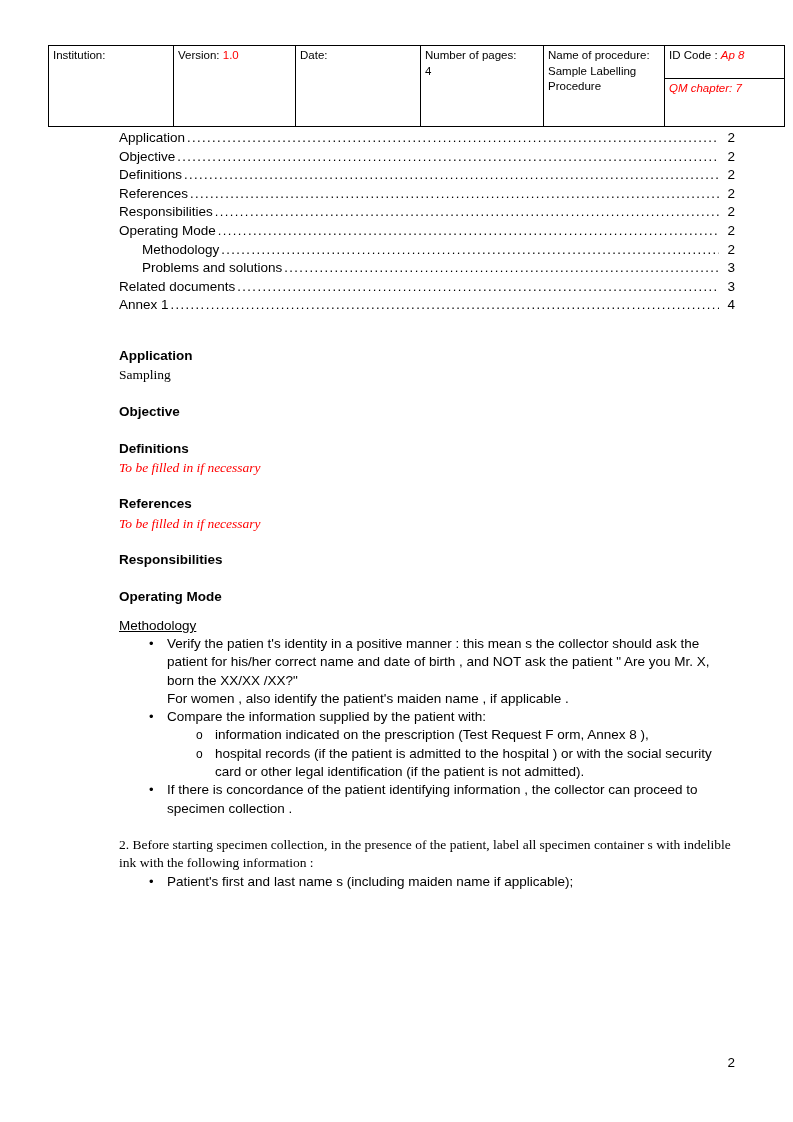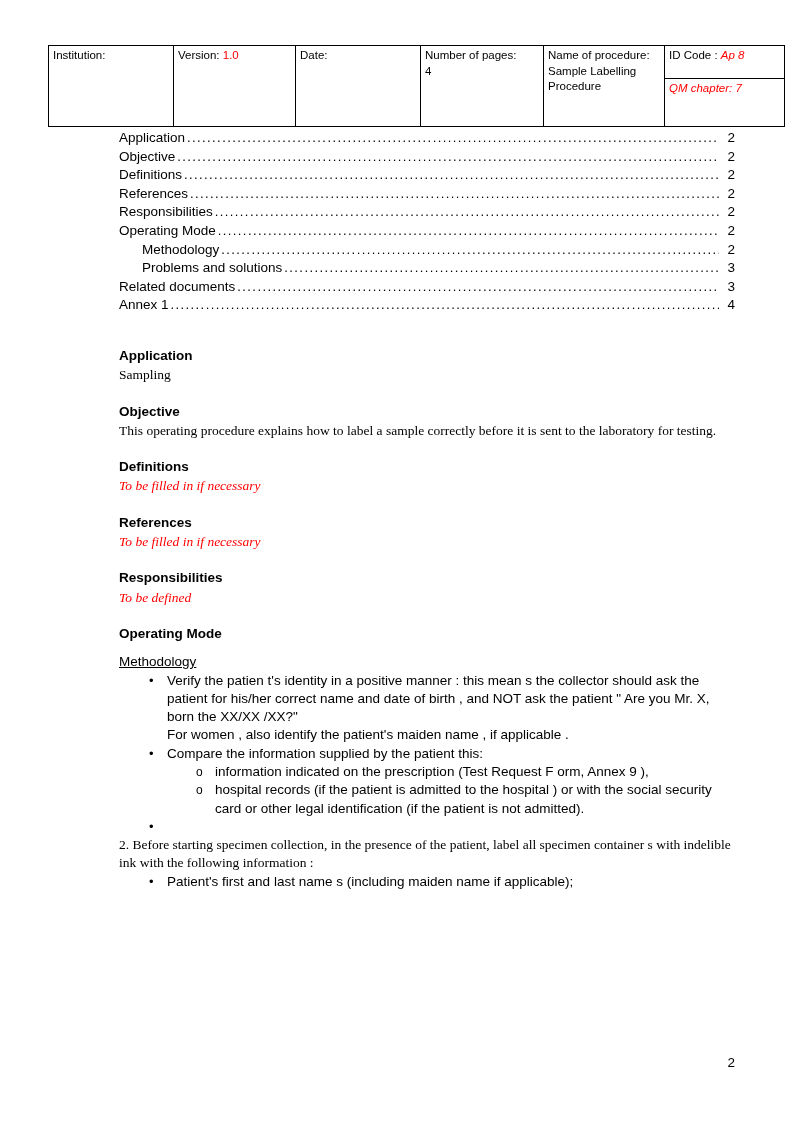--- a/index.html
+++ b/index.html
@@ -296,69 +296,68 @@
   </div>
 
   <div class="body">
 
     <h2 class="sec">Application</h2>
     <p class="para">Sampling</p>
 
     <div class="gap"></div>
 
     <h2 class="sec">Objective</h2>
-    <p class="para">This operating procedure explains how to label a sample correctly before it is sent to the laboratory for  testing.</p>
 
     <div class="gap"></div>
 
     <h2 class="sec">Definitions</h2>
     <p class="para red-i">To be filled in if necessary</p>
 
     <div class="gap"></div>
 
     <h2 class="sec">References</h2>
     <p class="para red-i">To be filled in if necessary</p>
 
     <div class="gap"></div>
 
     <h2 class="sec">Responsibilities</h2>
-    <p class="para red-i">To be defined</p>
 
     <div class="gap"></div>
 
     <h2 class="sec">Operating Mode</h2>
 
     <div class="gap-sm"></div>
 
     <p class="underline-head">Methodology</p>
 
 
     <ul class="lvl1">
       <li>
         <span class="bullet">•</span>
         <span>Verify the patien t's identity in a positive manner : this mean s the  collector should ask the patient  for his/her  correct  name and date of birth , and NOT  ask the patient " Are you  Mr. X, born the  XX/XX /XX?"</span>
         <br>
         <span>For women , also identify the  patient's maiden name , if applicable .</span>
       </li>
       <li>
         <span class="bullet">•</span>
-        <span>Compare the  information  supplied by the patient  this:</span>
+        <span>Compare the  information  supplied by the patient  with:</span>
         <ul class="lvl2">
           <li>
             <span class="bullet-o">o</span>
-            <span>information indicated on the  prescription  (Test Request F orm, Annex 9 ),</span>
+            <span>information indicated on the  prescription  (Test Request F orm, Annex 8 ),</span>
           </li>
           <li>
             <span class="bullet-o">o</span>
             <span>hospital records (if the patient is  admitted to the hospital ) or with the social security card  or other legal  identification (if the  patient is not admitted).</span>
           </li>
         </ul>
       </li>
       <li>
         <span class="bullet">•</span>
+        <span>If there is  concordance of the  patient identifying  information , the collector  can proceed to specimen collection .</span>
       </li>
     </ul>
 
     <div class="gap"></div>
 
     <p class="para">2. Before starting specimen collection, in the presence of the patient, label all specimen container s with indelible ink with the following information   :</p>
 
     <ul class="lvl1">
       <li>
         <span class="bullet">•</span>

